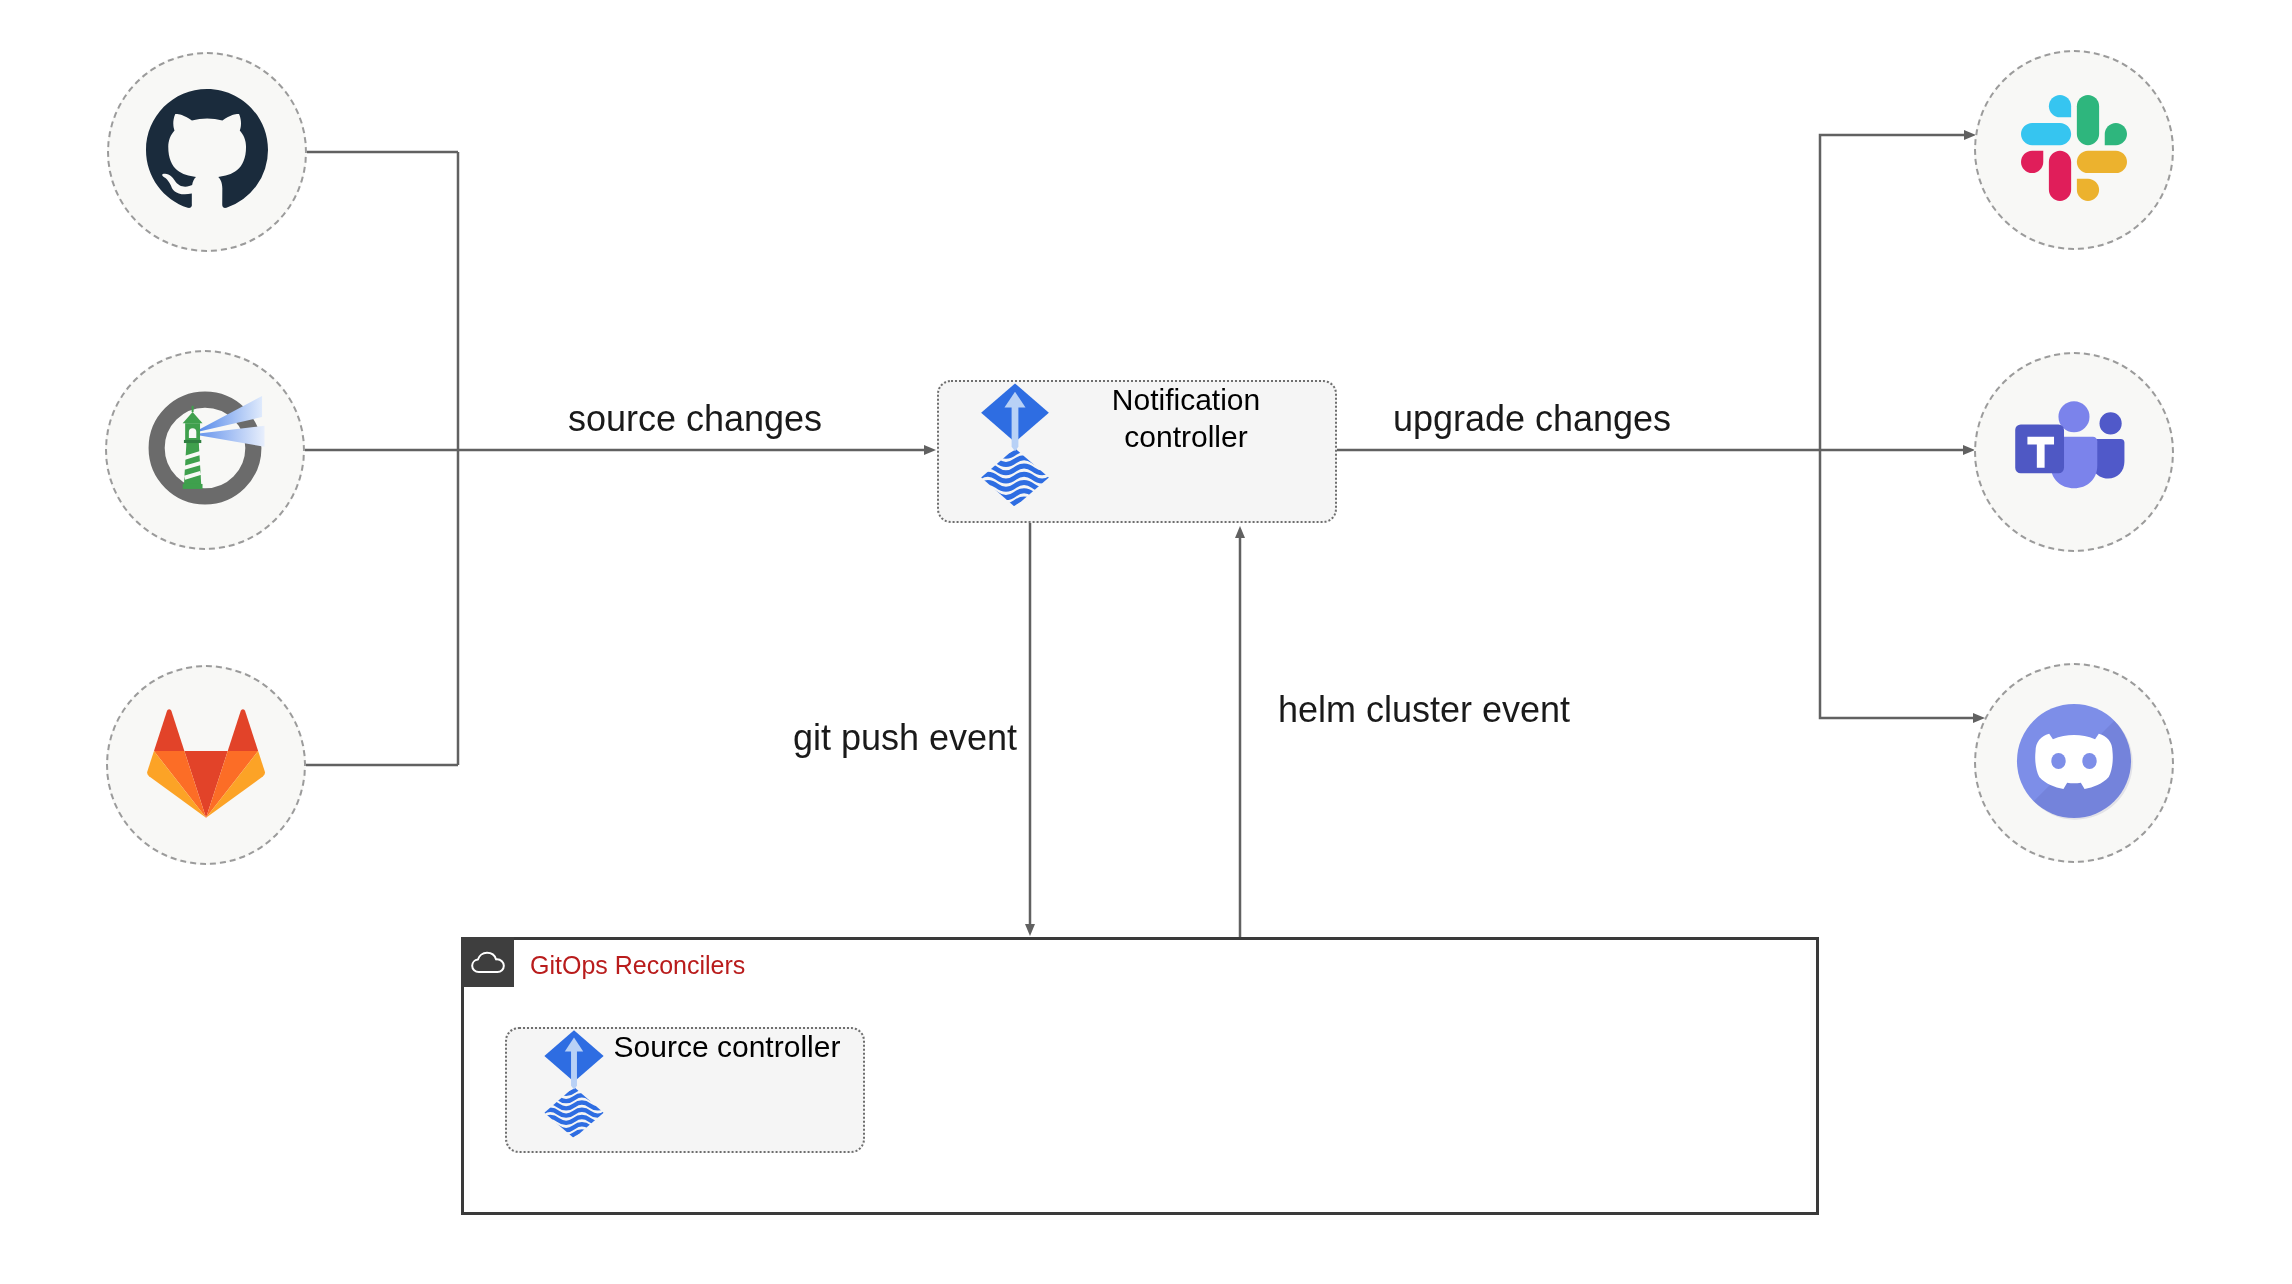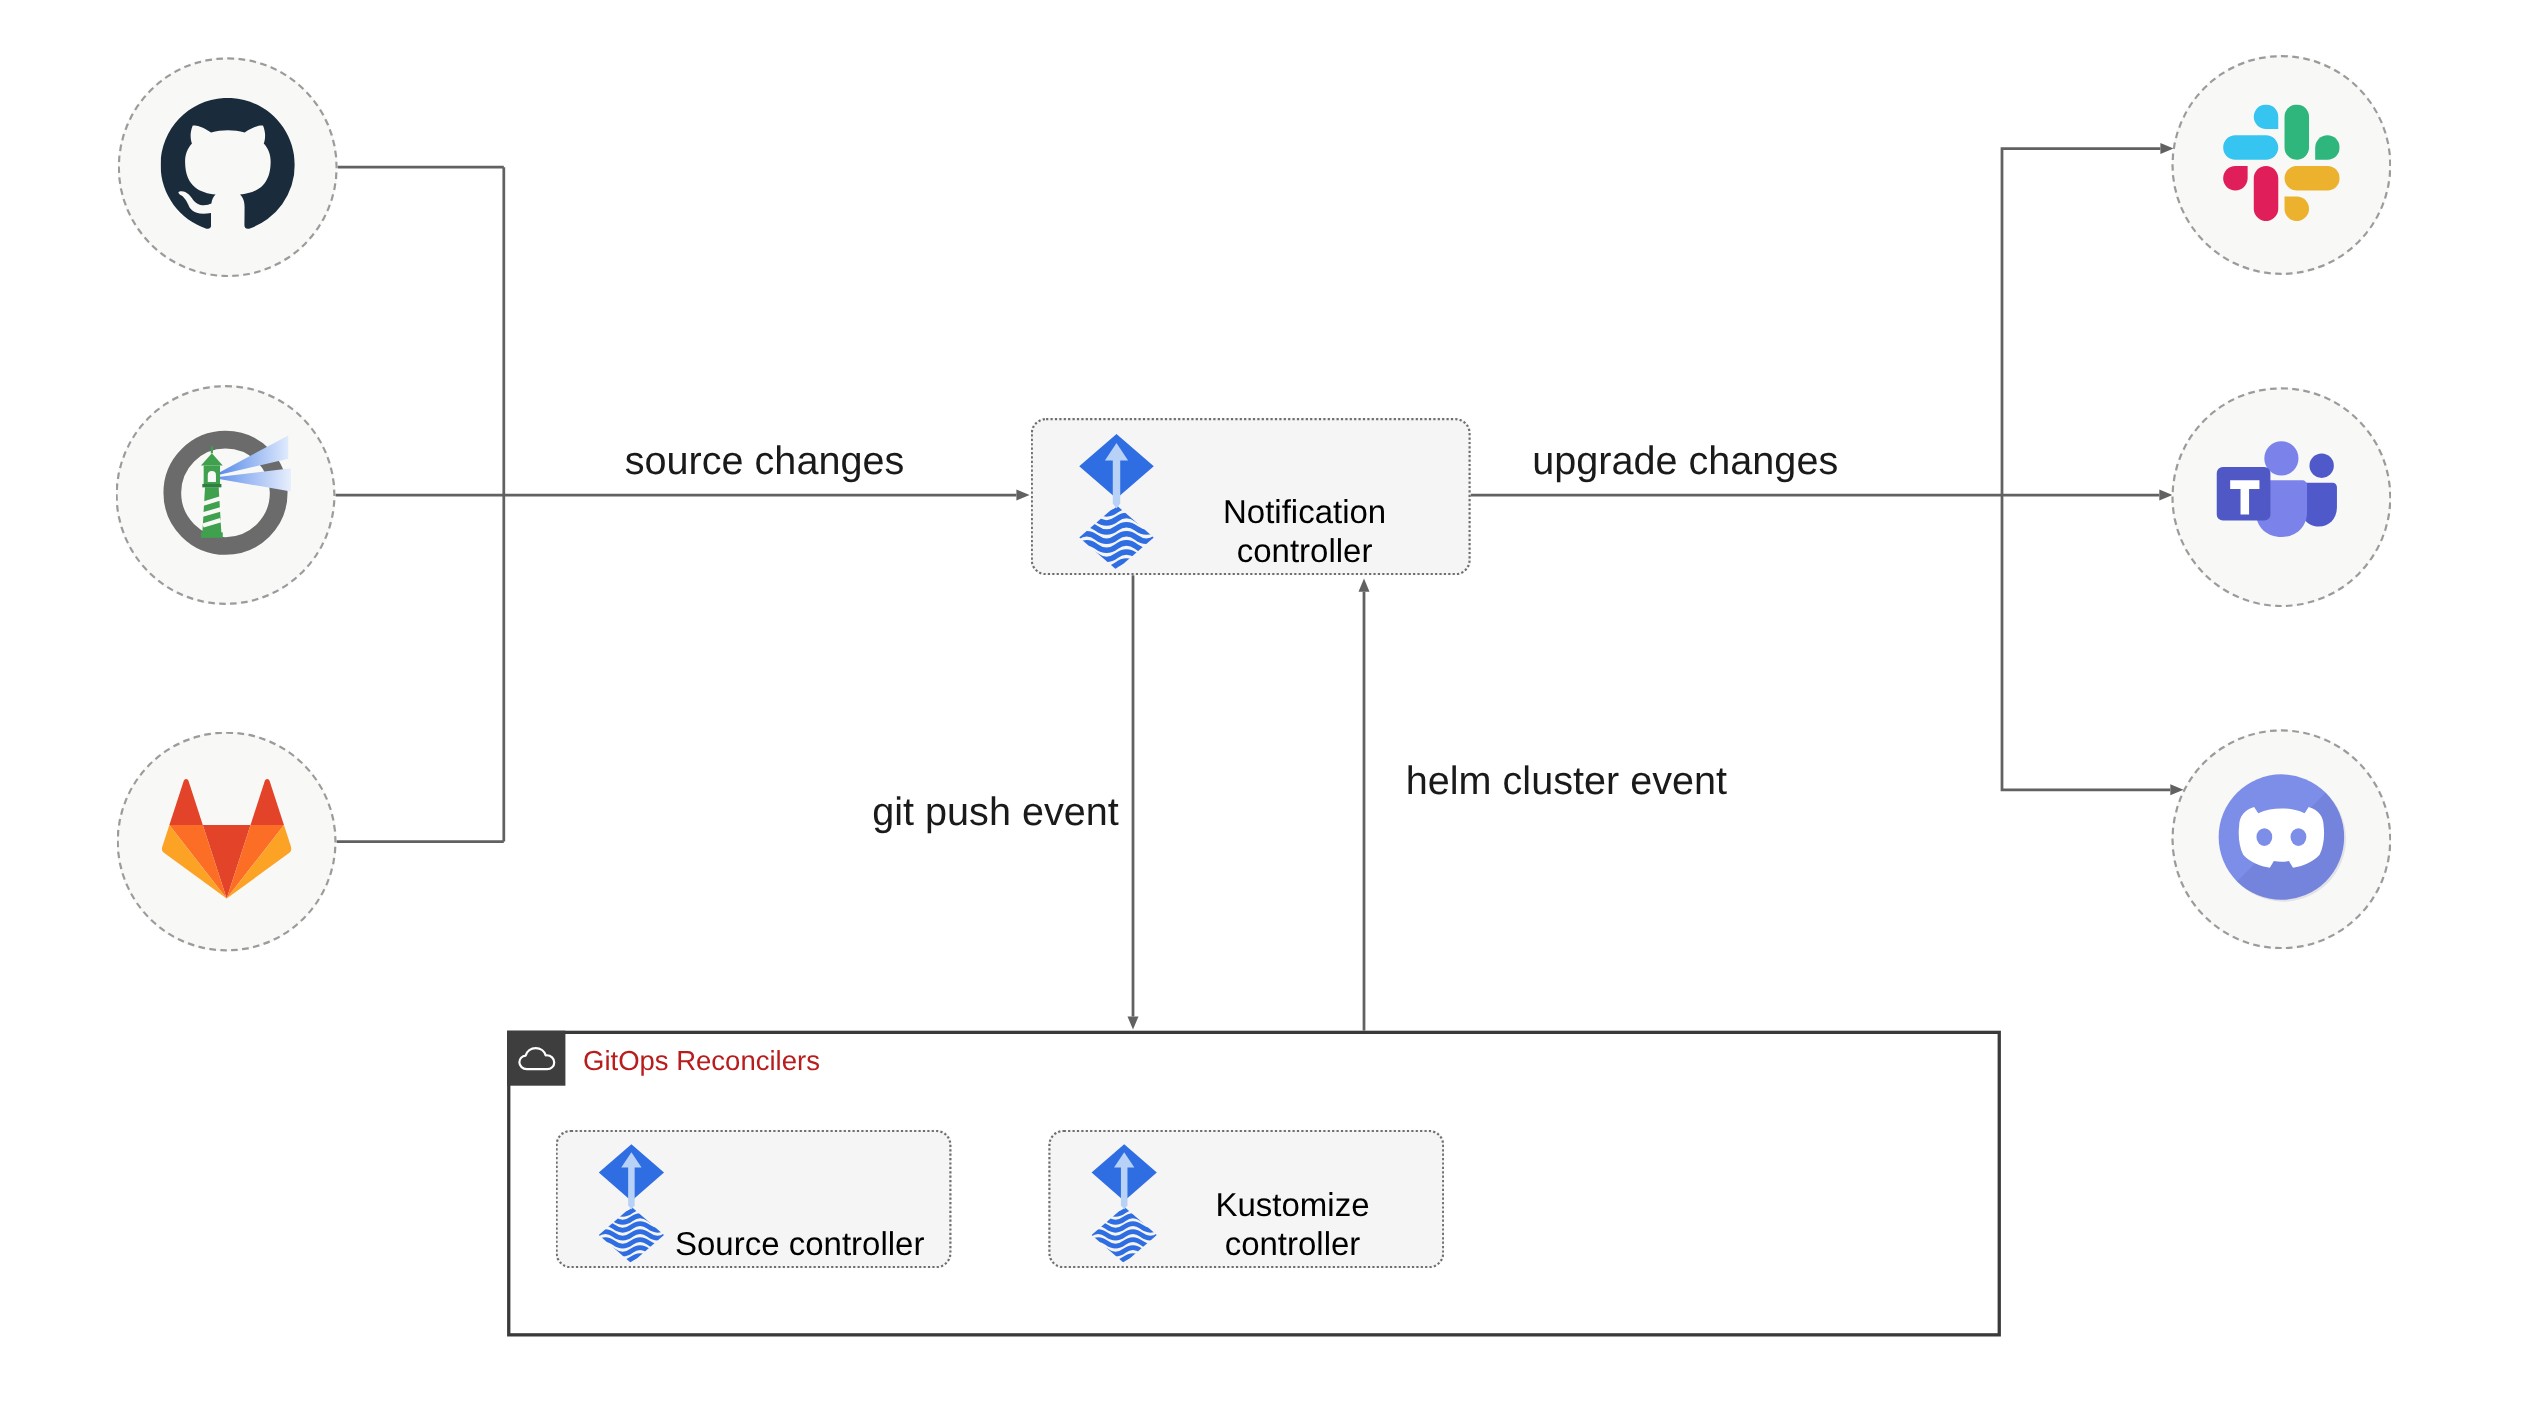--- a/index.html
+++ b/index.html
@@ -10,21 +10,21 @@
   #edges { position:absolute; left:0; top:0; width:2292px; height:1284px; z-index:1; }
   #edges path { stroke:#616161; stroke-width:2.5; fill:none; }
 
   .circle-node {
     position:absolute; width:196px; height:196px; box-sizing:content-box;
     border:2px dashed #9b9b9b; border-radius:50%; background:#f8f8f6;
     display:flex; align-items:center; justify-content:center; z-index:2;
   }
   .ctrl-node {
     position:absolute; background:#f5f5f5; border:2px dotted #6e6e6e;
-    border-radius:14px; box-sizing:border-box; display:flex; align-items:flex-end; z-index:2;
+    border-radius:14px; box-sizing:border-box; display:flex; align-items:flex-start; z-index:2;
   }
   .ctrl-node .flux-wrap { flex:0 0 auto; display:flex; align-items:center; justify-content:center; }
   .ctrl-node .ctrl-label {
     flex:1 1 auto; text-align:center; font-size:30px; line-height:1.22;
     color:#000; padding-right:16px;
   }
   #notification-box { left:937px; top:380px; width:400px; height:143px; }
   #notification-box .flux-wrap { margin-left:38px; }
   #source-box    { left:505px;  top:1027px; width:360px; height:126px; }
   #kustomize-box { left:953px;  top:1027px; width:360px; height:126px; }
@@ -217,23 +217,15 @@
 
   <div class="ctrl-node inner" id="source-box">
     <span class="flux-wrap">
       <svg width="66" height="112" viewBox="0 0 100 170">
           <use href="#flux"></use>
         </svg>
     </span>
     <div class="ctrl-label">Source controller</div>
   </div>
 
-  <div class="ctrl-node inner" id="kustomize-box">
-    <span class="flux-wrap">
-      <svg width="66" height="112" viewBox="0 0 100 170">
-          <use href="#flux"></use>
-        </svg>
-    </span>
-    <div class="ctrl-label">Kustomize controller</div>
-  </div>
 
 
 </div>
 
 </body></html>

